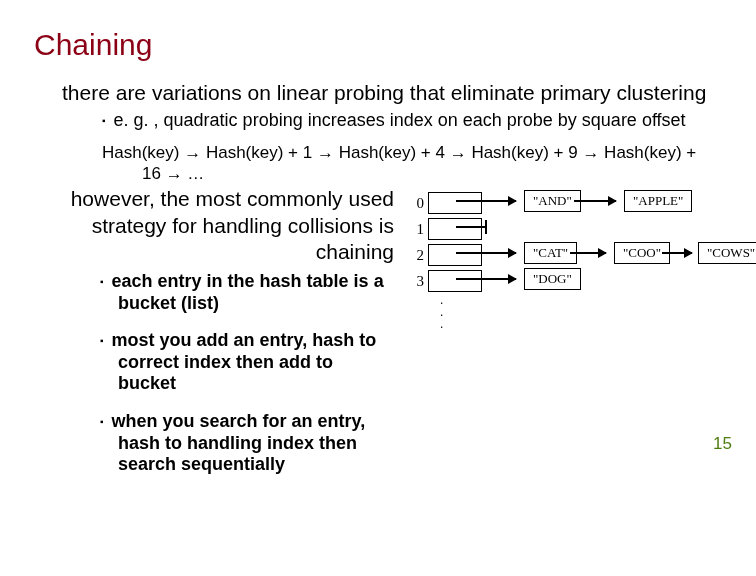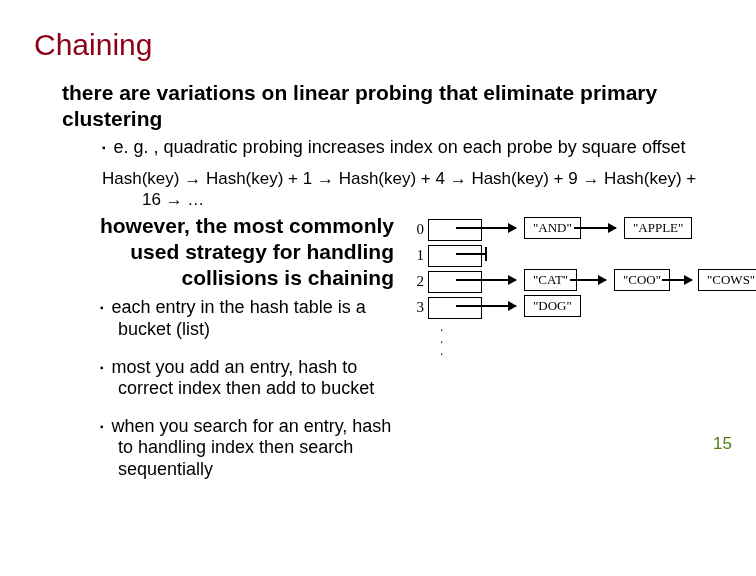--- a/index.html
+++ b/index.html
@@ -1,27 +1,27 @@
 <!DOCTYPE html>
 <html><head>
 <meta charset="utf-8">
 <style>
   * { box-sizing: border-box; margin: 0; padding: 0; }
   html, body { width: 756px; height: 576px; background: #fff; font-family: Arial, Helvetica, sans-serif; color: #000; }
   .slide { position: relative; width: 756px; height: 468px; padding: 28px 34px 0 34px; }
   .title { color: #8b0015; font-size: 30px; font-weight: 400; margin-bottom: 18px; }
-  .body-text { font-size: 21px; line-height: 1.25; padding-left: 28px; margin-bottom: 4px; font-weight: bold; }
+  .body-text { font-size: 21px; line-height: 1.25; padding-left: 28px; margin-bottom: 4px; }
   .sub-bullet { font-size: 18px; line-height: 1.2; padding-left: 86px; text-indent: -18px; margin-top: 4px; }
   .sub-bullet::before { content: "\25AA"; font-size: 10px; padding-right: 8px; vertical-align: 2px; }
   .code-line { font-size: 17px; padding-left: 68px; text-indent: 0; margin-top: 10px; line-height: 1.25; }
   .code-indent { padding-left: 40px; display: block; }
   .lower { display: flex; margin-top: 2px; }
   .lower-left { width: 360px; padding-left: 28px; }
   .lower-left .body-text { padding-left: 0; margin-bottom: 6px; text-align: right; }
-  .lower-left .sub-bullet { padding-left: 56px; margin-top: 0; margin-bottom: 16px; }
+  .lower-left .sub-bullet { padding-left: 56px; margin-top: 0; margin-bottom: 16px; font-weight: bold; }
   .lower-right { position: relative; flex: 1; }
   .diagram { position: absolute; left: 12px; top: 4px; width: 340px; }
   .row { position: relative; height: 26px; display: flex; align-items: center; }
   .idx { width: 18px; text-align: right; font-size: 15px; font-family: "Times New Roman", serif; }
   .cell { margin-left: 4px; width: 54px; height: 22px; border: 1.4px solid #000; background: #fff; position: relative; }
   .arrow { position: absolute; top: 10px; height: 2px; background: #000; }
   .arrow::after { content: ""; position: absolute; right: -1px; top: -4px; border-left: 9px solid #000; border-top: 5px solid transparent; border-bottom: 5px solid transparent; }
   .node { position: absolute; top: 0; height: 22px; padding: 2px 8px 0 8px; border: 1.4px solid #000; font-size: 13px; white-space: nowrap; font-family: "Times New Roman", serif; background: #fff; }
   .stub { position: absolute; top: 10px; height: 2px; background: #000; }
   .stub::after { content: ""; position: absolute; right: -1px; top: -6px; width: 2px; height: 14px; background: #000; }

